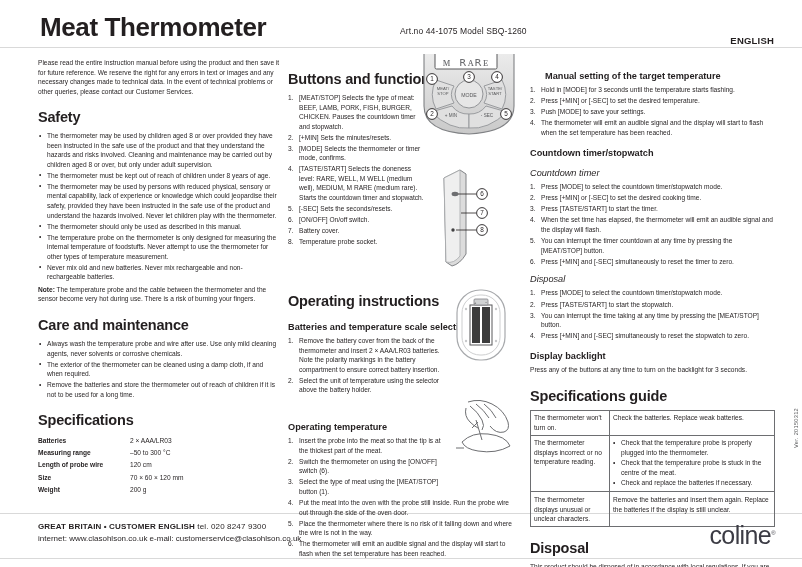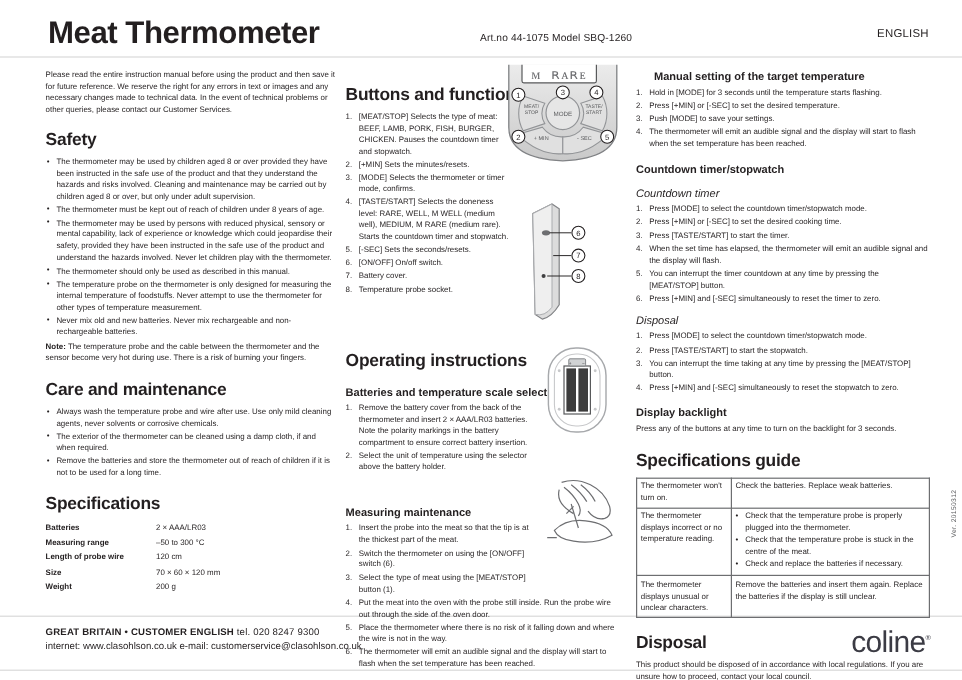--- a/index.html
+++ b/index.html
@@ -10,21 +10,21 @@
     color:#231f20;
     overflow:hidden;
     position:relative;
   }
   .page{position:absolute;inset:0;}
 
   
   .header{position:absolute;left:0;top:0;width:802px;height:52px;}
   .title{position:absolute;left:40px;top:12px;font-size:26px;font-weight:bold;letter-spacing:-0.4px;}
   .artno{position:absolute;left:400px;top:26px;font-size:8.5px;letter-spacing:.1px;}
-  .lang{position:absolute;right:28px;top:23px;font-size:9.5px;font-weight:normal;letter-spacing:.2px;}
+  .lang{position:absolute;right:28px;top:35px;font-size:9.5px;font-weight:bold;letter-spacing:.2px;}
   .rule-top{position:absolute;left:0;top:47px;width:802px;height:1px;background:#d9d9d9;}
   .rule-bottom{position:absolute;left:0;top:513px;width:802px;height:1px;background:#d9d9d9;}
   .rule-foot{position:absolute;left:0;top:558px;width:802px;height:1px;background:#d9d9d9;}
 
   
   .col{position:absolute;top:58px;font-size:6.6px;line-height:1.45;}
   .col1{left:38px;width:242px;}
   .col2{left:288px;width:232px;}
   .col3{left:530px;width:245px;}
 
@@ -153,33 +153,33 @@
 
     <h2>Operating instructions</h2>
     <h3>Batteries and temperature scale selection</h3>
     <ol class="nums" style="width:158px;">
       <li>Remove the battery cover from the back of the thermometer and insert 2 × AAA/LR03 batteries. Note the polarity markings in the battery compartment to ensure correct battery insertion.</li>
       <li>Select the unit of temperature using the selector above the battery holder.</li>
     </ol>
 
     <div style="height:14px;"></div>
 
-    <h3>Measuring maintenance</h3>
+    <h3>Operating temperature</h3>
     <ol class="nums">
       <li style="width:150px;">Insert the probe into the meat so that the tip is at the thickest part of the meat.</li>
       <li style="width:150px;">Switch the thermometer on using the [ON/OFF] switch (6).</li>
       <li style="width:150px;">Select the type of meat using the [MEAT/STOP] button (1).</li>
       <li>Put the meat into the oven with the probe still inside. Run the probe wire out through the side of the oven door.</li>
       <li>Place the thermometer where there is no risk of it falling down and where the wire is not in the way.</li>
       <li>The thermometer will emit an audible signal and the display will start to flash when the set temperature has been reached.</li>
     </ol>
   </div>
 
   <div class="col col3">
-    <h3 style="margin-top:0;padding-left:15px;">Manual setting of the target temperature</h3>
+    <h3 style="margin-top:12px;padding-left:15px;">Manual setting of the target temperature</h3>
     <ol class="nums">
       <li>Hold in [MODE] for 3 seconds until the temperature starts flashing.</li>
       <li>Press [+MIN] or [-SEC] to set the desired temperature.</li>
       <li>Push [MODE] to save your settings.</li>
       <li>The thermometer will emit an audible signal and the display will start to flash when the set temperature has been reached.</li>
     </ol>
 
     <h3>Countdown timer/stopwatch</h3>
     <h3 class="ital">Countdown timer</h3>
     <ol class="nums">

